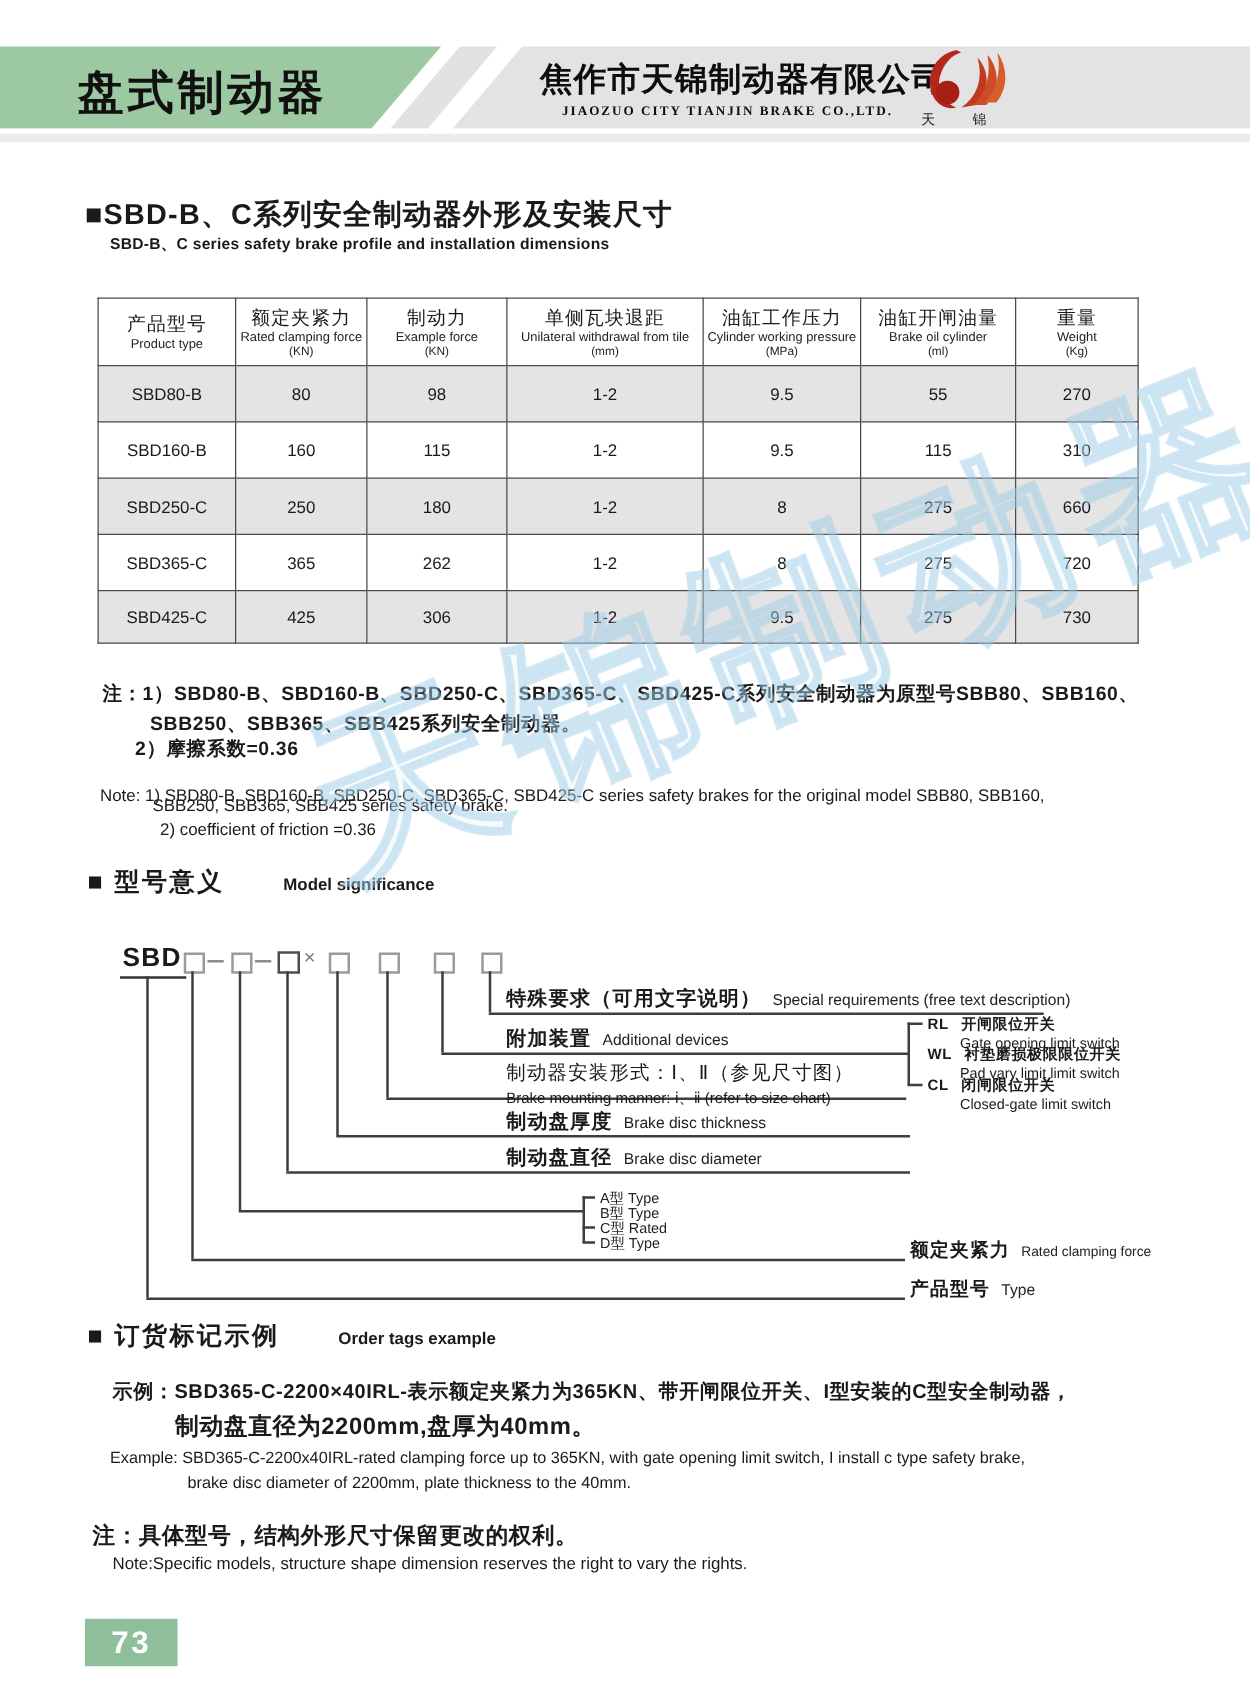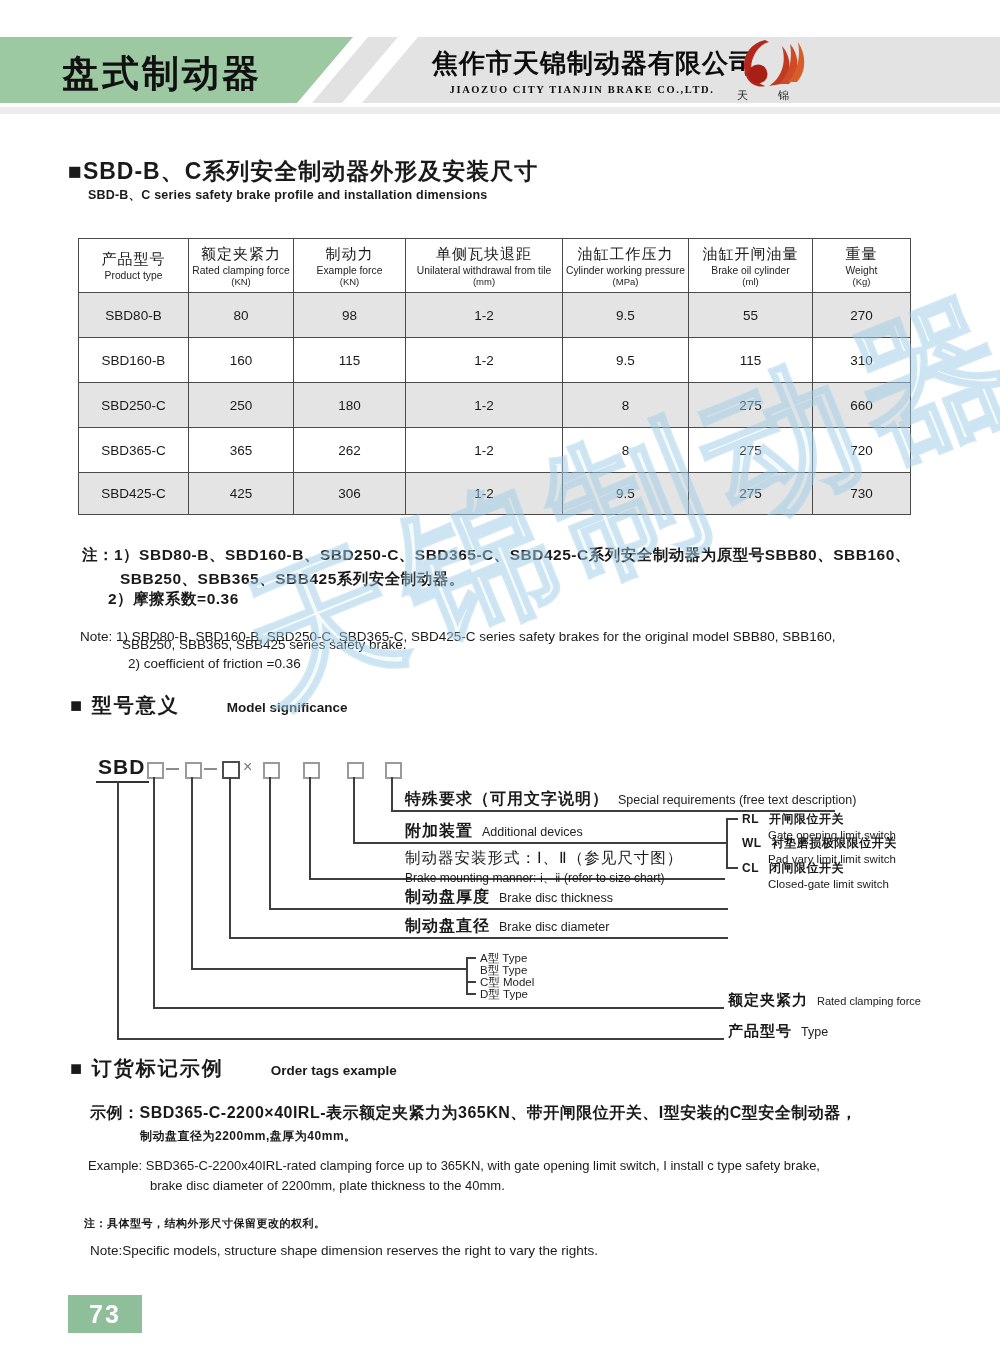--- a/index.html
+++ b/index.html
@@ -271,21 +271,21 @@
       <span class="cn" style="font-size:15px">产品型号</span>
       <span class="en">Type</span>
     </div>
 
     <div class="vl" style="left:466px;top:202px;height:37px"></div>
     <div class="hl" style="left:466px;top:202px;width:10px"></div>
     <div class="hl" style="left:466px;top:226px;width:10px"></div>
     <div class="hl" style="left:466px;top:238px;width:10px"></div>
     <div class="tlabel" style="left:480px;top:196px">A型 Type</div>
     <div class="tlabel" style="left:480px;top:208px">B型 Type</div>
-    <div class="tlabel" style="left:480px;top:220px">C型 Model</div>
+    <div class="tlabel" style="left:480px;top:220px">C型 Rated</div>
     <div class="tlabel" style="left:480px;top:232px">D型 Type</div>
 
     <div class="vl" style="left:726px;top:63px;height:50px"></div>
     <div class="hl" style="left:726px;top:63px;width:12px"></div>
     <div class="hl" style="left:726px;top:112px;width:12px"></div>
     <div class="device" style="left:742px;top:56px">
       <div class="l1"><span class="code">RL</span><span>开闸限位开关</span></div>
       <div class="l2">Gate opening limit switch</div>
     </div>
     <div class="device" style="left:742px;top:80px">
@@ -297,24 +297,24 @@
       <div class="l2">Closed-gate limit switch</div>
     </div>
   </div>
 
   <div class="sec-head" style="left:70px;top:1055px">
     <span class="cn">■ 订货标记示例</span>
     <span class="en">Order tags example</span>
   </div>
 
   <div class="abs ncn" style="left:90px;top:1103px;font-size:16px">示例：SBD365-C-2200×40IRL-表示额定夹紧力为365KN、带开闸限位开关、I型安装的C型安全制动器，</div>
-  <div class="abs ncn" style="left:140px;top:1128px;font-size:12px">制动盘直径为2200mm,盘厚为40mm。</div>
+  <div class="abs ncn" style="left:140px;top:1128px;font-size:19px">制动盘直径为2200mm,盘厚为40mm。</div>
   <div class="abs nen" style="left:88px;top:1158px;font-size:13px">Example: SBD365-C-2200x40IRL-rated clamping force up to 365KN, with gate opening limit switch, I install c type safety brake,</div>
   <div class="abs nen" style="left:150px;top:1178px;font-size:13px">brake  disc diameter of 2200mm,  plate thickness to the 40mm.</div>
-  <div class="abs ncn" style="left:84px;top:1216px;font-size:11px">注：具体型号，结构外形尺寸保留更改的权利。</div>
+  <div class="abs ncn" style="left:74px;top:1216px;font-size:18px">注：具体型号，结构外形尺寸保留更改的权利。</div>
   <div class="abs nen" style="left:90px;top:1243px">Note:Specific models, structure shape dimension reserves the right to vary the rights.</div>
 
   <div class="watermark">天锦制动器</div>
 
   <div class="pageno">
     <span>73</span>
   </div>
 
 </div>
 

